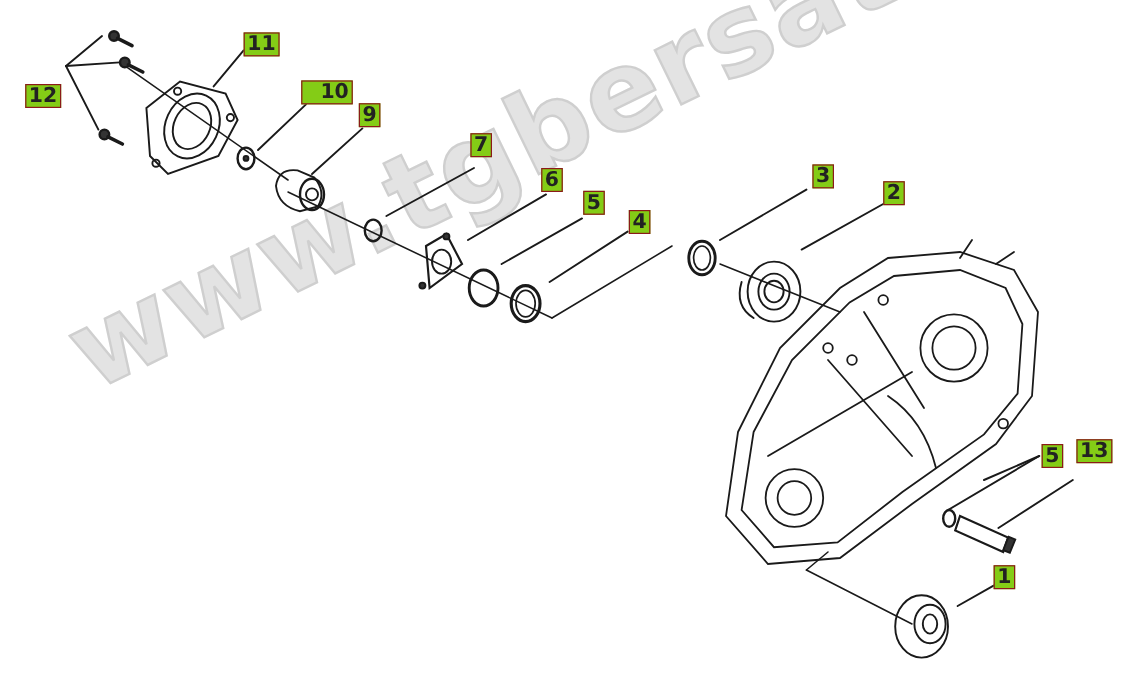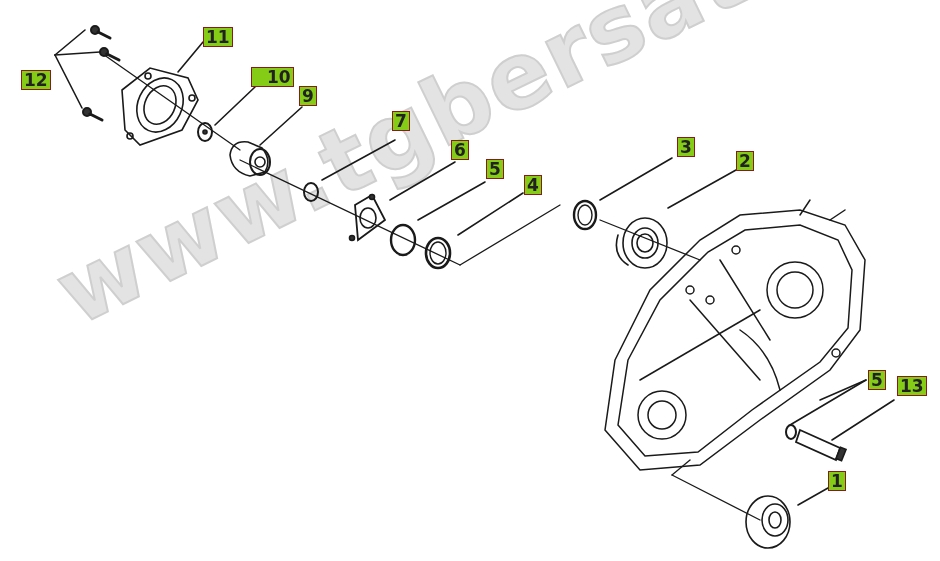--- a/index.html
+++ b/index.html
@@ -119,15 +119,15 @@
   <div class="label" style="left:203px;top:27px;">11</div>
   <div class="label" style="left:251px;top:67px;padding-left:15px;">10</div>
   <div class="label" style="left:299px;top:86px;">9</div>
   <div class="label" style="left:392px;top:111px;">7</div>
   <div class="label" style="left:451px;top:140px;">6</div>
   <div class="label" style="left:486px;top:159px;">5</div>
   <div class="label" style="left:524px;top:175px;">4</div>
   <div class="label" style="left:677px;top:137px;">3</div>
   <div class="label" style="left:736px;top:151px;">2</div>
   <div class="label" style="left:868px;top:370px;">5</div>
-  <div class="label" style="left:897px;top:376px;">13</div>
+  <div class="label" style="left:897px;top:366px;">13</div>
   <div class="label" style="left:828px;top:471px;">1</div>
 </div>
 
 </body></html>

